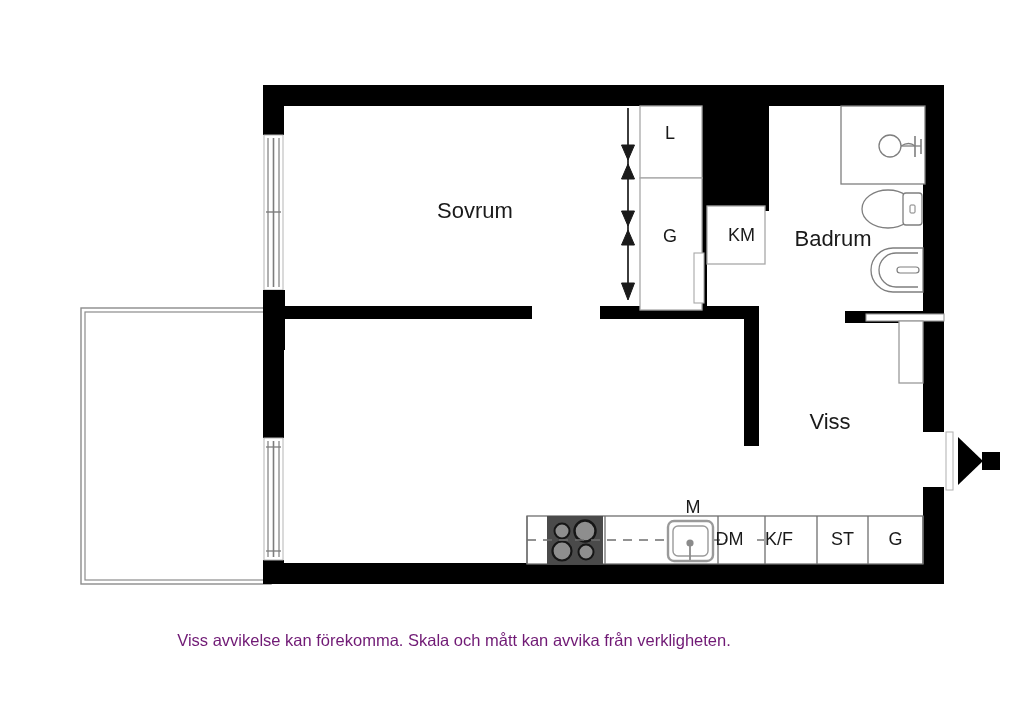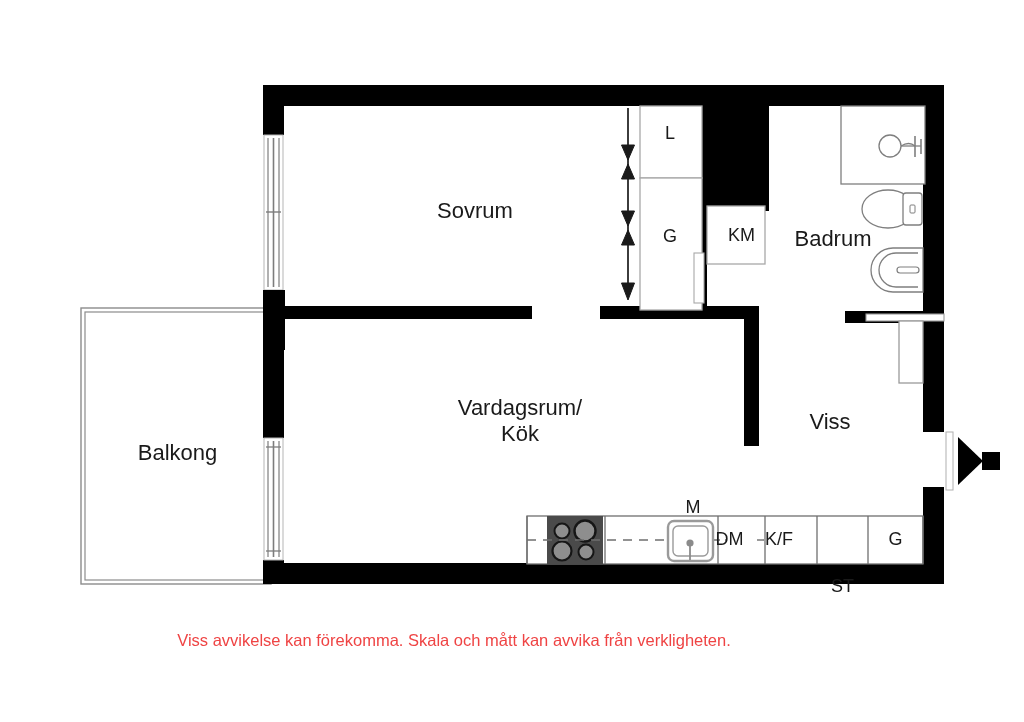--- a/index.html
+++ b/index.html
@@ -37,21 +37,21 @@
   .rl-big { font-size: 22px; }
   .rl-small { font-size: 18px; }
 
   #footer-note {
     position: absolute;
     left: 0;
     top: 631px;
     width: 908px;
     text-align: center;
     font-size: 16.5px;
-    color: #ef4444;
+    color: #701a75;
   }
   #brandbar {
     position: absolute;
     left: 0;
     top: 662px;
     width: 1024px;
     height: 48px;
   }
 </style>
 </head>
@@ -205,42 +205,39 @@
     <g fill="#000000">
       <polygon points="958,437 958,485 983,461"></polygon>
       <rect x="982" y="452" width="18" height="18"></rect>
       <rect x="946" y="432" width="7" height="58" fill="#ffffff" stroke="#b0b0b0" stroke-width="1"></rect>
     </g>
 
   </svg>
 
   <div class="room-label rl-big" style="left:380px; top:198px; width:190px;">Sovrum</div>
 
-  <div class="room-label rl-big" style="left:95px; top:440px; width:165px;">Balkong</div>
-
-  <div class="room-label rl-big" style="left:430px; top:395px; width:180px;">Vardagsrum/
-Kök</div>
+
 
   <div class="room-label rl-big" style="left:748px; top:226px; width:170px;text-align:center;">Badrum</div>
 
   <div class="room-label rl-big" style="left:770px; top:409px; width:120px;">Viss</div>
 
   <div class="room-label rl-small" style="left:637px; top:123px; width:66px;">L</div>
 
   <div class="room-label rl-small" style="left:637px; top:226px; width:66px;">G</div>
 
   <div class="room-label rl-small" style="left:706px; top:225px; width:71px;">KM</div>
 
   <div class="room-label rl-small" style="left:665px; top:497px; width:56px;">M</div>
 
   <div class="room-label rl-small" style="left:706px; top:529px; width:47px;">DM</div>
 
   <div class="room-label rl-small" style="left:765px; top:529px; width:28px;">K/F</div>
 
-  <div class="room-label rl-small" style="left:817px; top:529px; width:51px;margin-top:47px;">ST</div>
+  <div class="room-label rl-small" style="left:817px; top:529px; width:51px;">ST</div>
 
   <div class="room-label rl-small" style="left:868px; top:529px; width:55px;">G</div>
 
   <div id="footer-note">Viss avvikelse kan förekomma. Skala och mått kan avvika från verkligheten.</div>
 
   <div id="brandbar">
     
     
     
     

